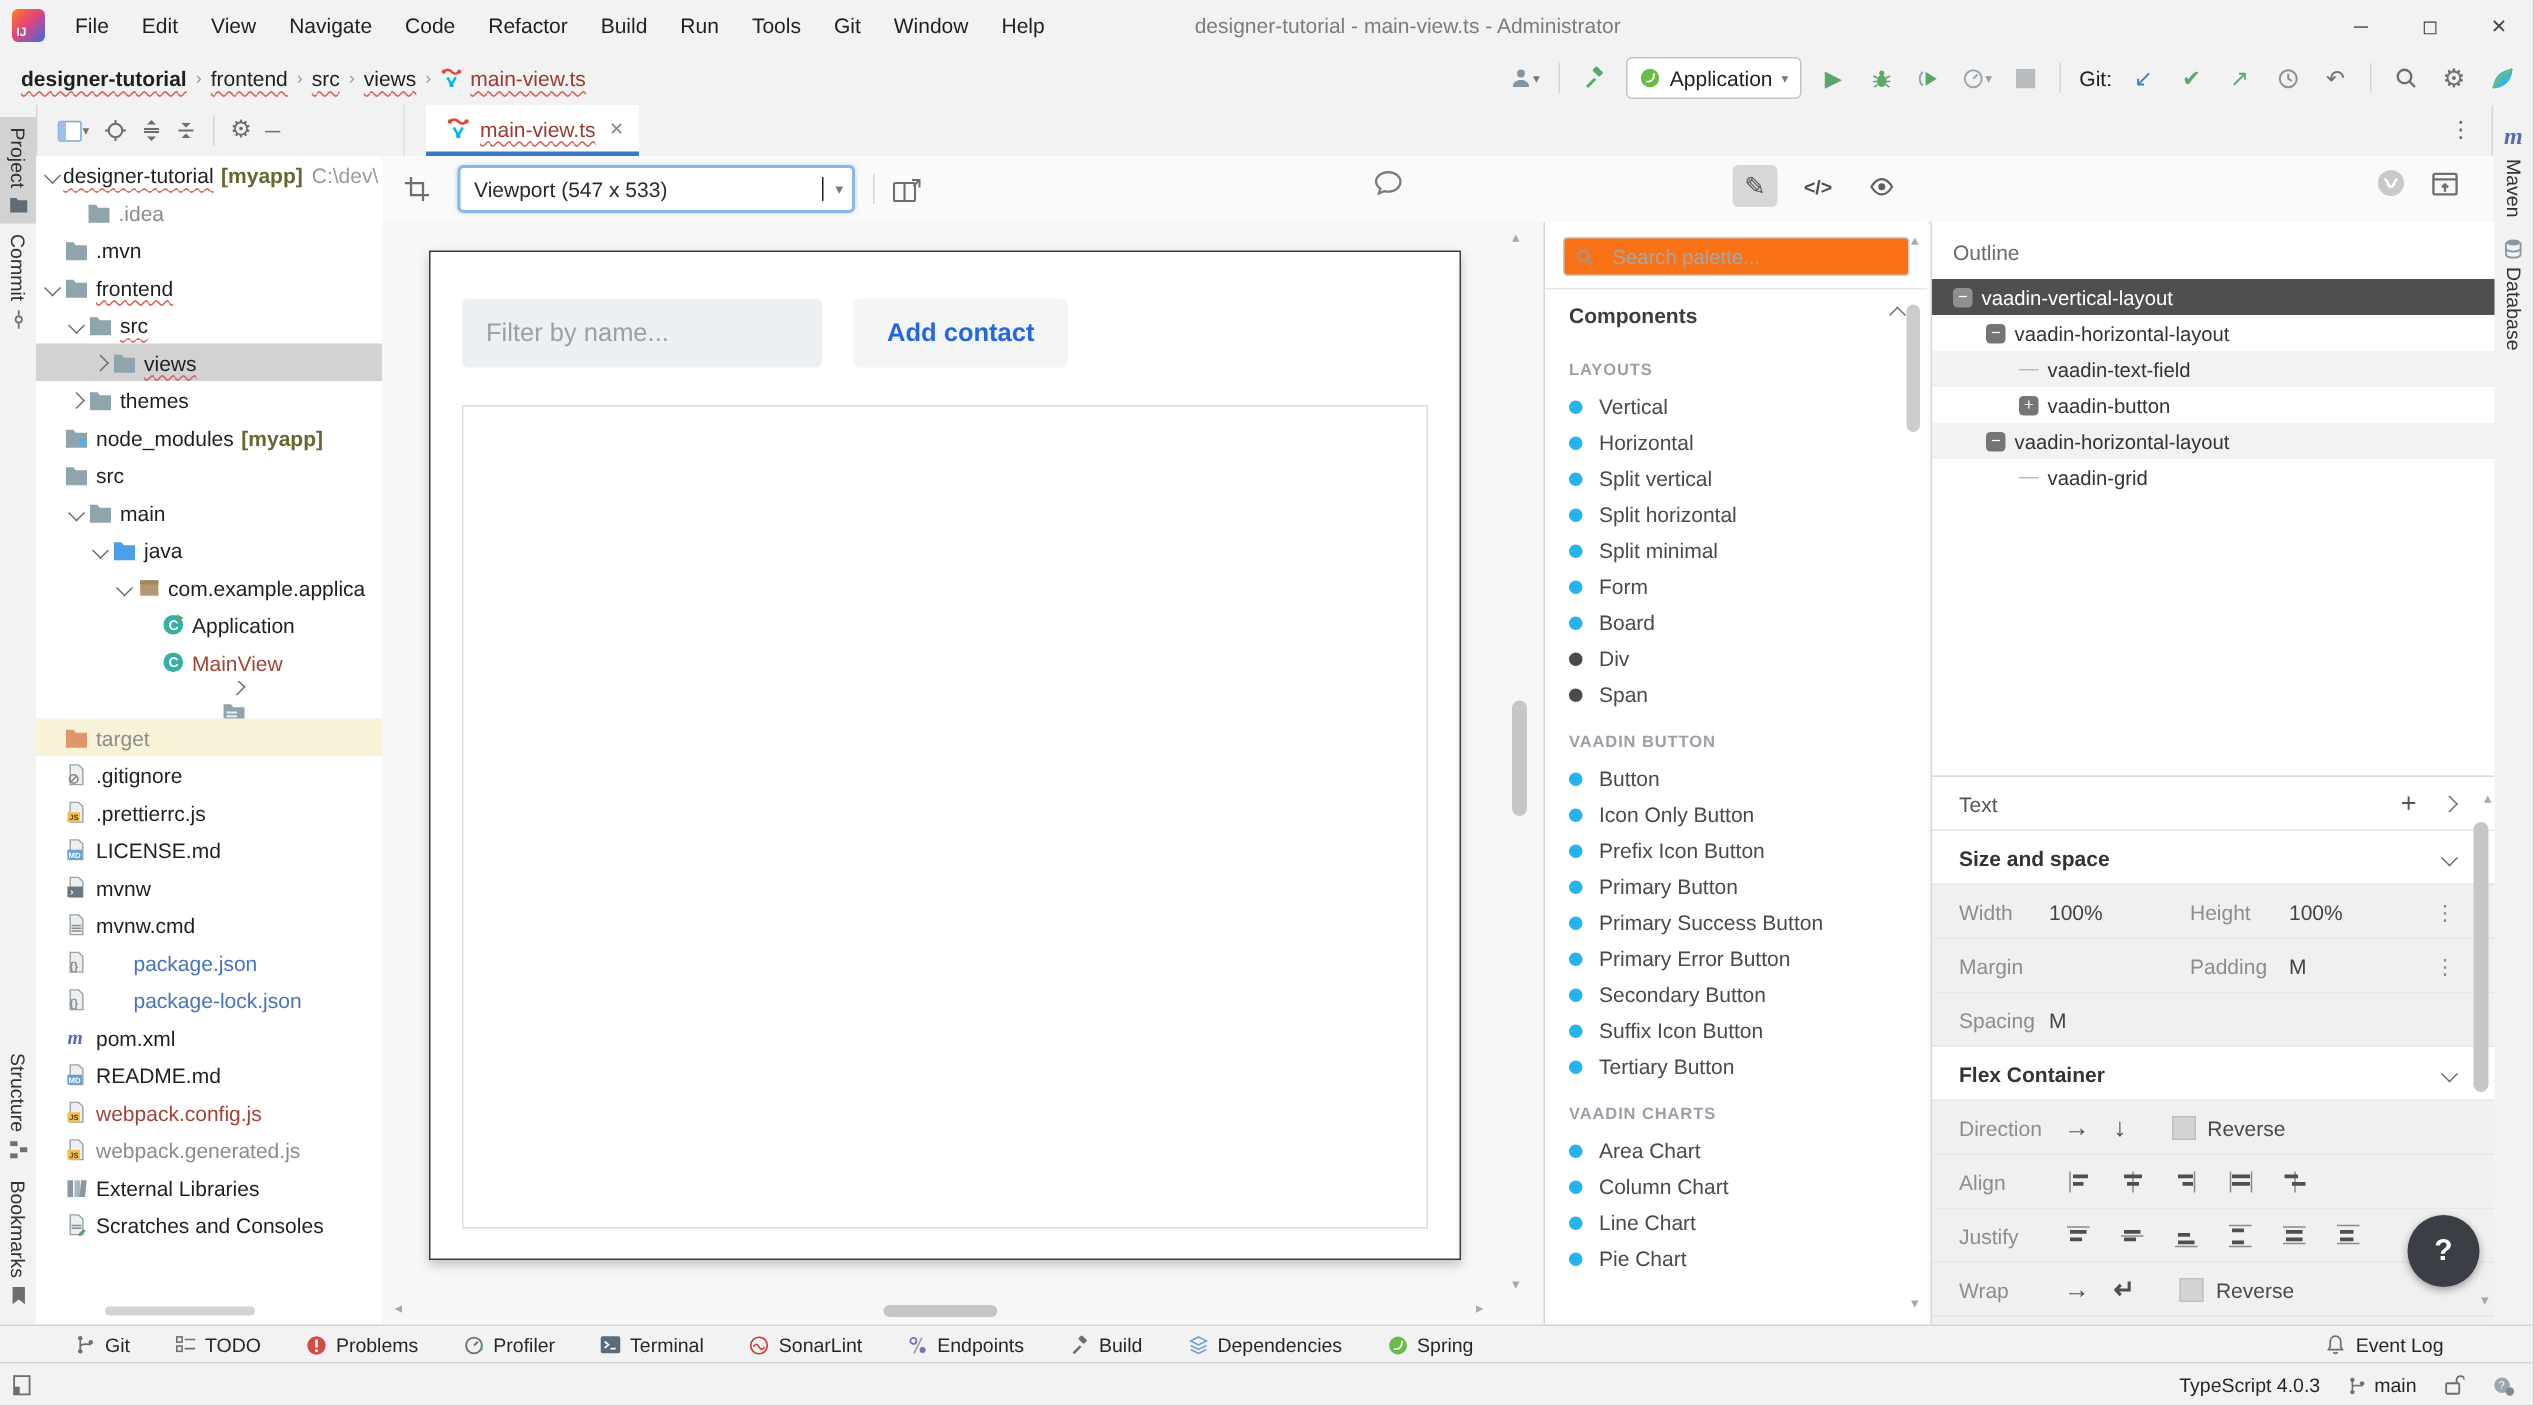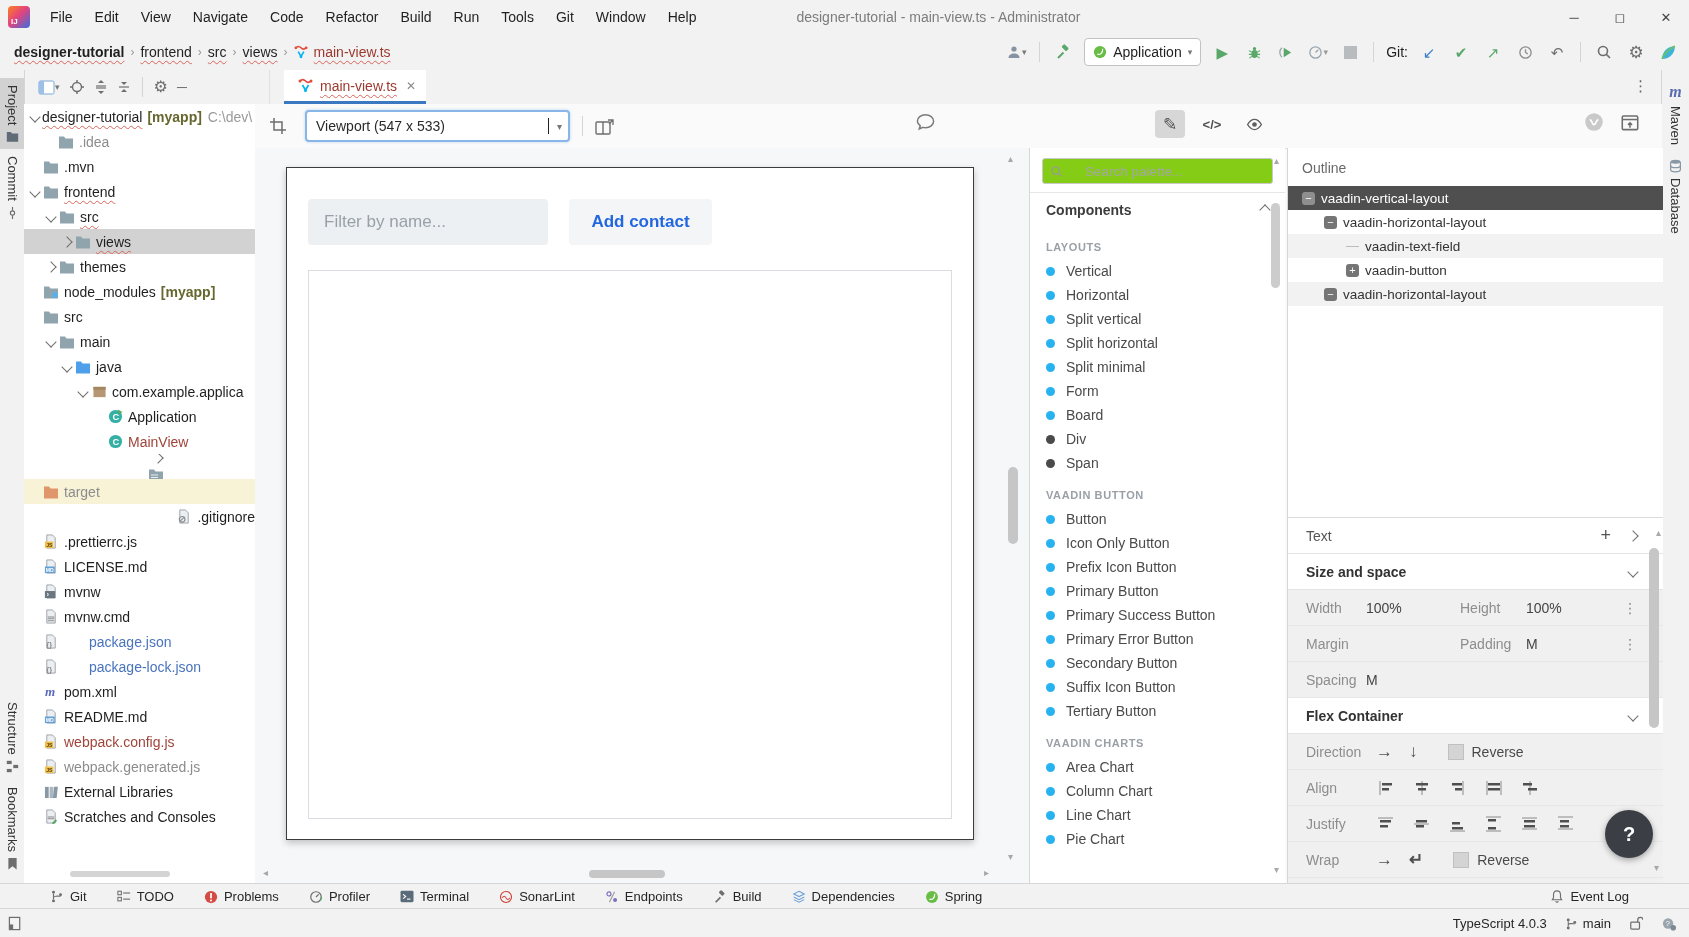--- a/index.html
+++ b/index.html
@@ -87,21 +87,21 @@
   #grid-box{position:absolute;left:21px;top:102px;width:642px;height:547px;background:#fff;border:1px solid #d9dde2;}
   .sar{color:#a8a8a8;font-size:10px;line-height:1;}
   #cv-vscroll{position:absolute;right:8px;top:4px;width:16px;height:724px;}
   #cv-vscroll .thumb{position:absolute;left:3px;top:315px;width:10px;height:77px;background:#c6c6c6;border-radius:5px;}
   #cv-vscroll .up{position:absolute;left:3px;top:2px;} #cv-vscroll .dn{position:absolute;left:3px;bottom:14px;}
   #cv-hscroll{position:absolute;left:0px;bottom:2px;width:760px;height:14px;}
   #cv-hscroll .thumb{position:absolute;left:334px;top:3px;width:76px;height:8px;background:#c6c6c6;border-radius:4px;}
   #cv-hscroll .lf{position:absolute;left:8px;top:1px;} #cv-hscroll .rt{position:absolute;right:26px;top:1px;}
   
   #palette{position:absolute;left:774px;top:44px;width:255px;height:735px;background:#fff;border-left:1px solid #d6d6d6;overflow:hidden;}
-  #palette-search{display:flex;align-items:center;gap:20px;margin:10px 12px 8px 12px;height:24px;border:1px solid #c9c9c9;border-radius:3px;padding:0 7px;background:#84cc16;}
+  #palette-search{display:flex;align-items:center;gap:10px;margin:10px 12px 8px 12px;height:24px;border:1px solid #c9c9c9;border-radius:3px;padding:0 7px;background:#f97316;}
   #palette-search input{border:none;outline:none;flex:1;font-size:13.5px;color:#444;background:transparent;font-family:"Liberation Sans",sans-serif;}
   #palette-search input::placeholder{color:#a6a6a6;}
   .pal-head{height:34px;display:flex;align-items:center;justify-content:space-between;padding:0 16px;font-weight:bold;color:#3c3c3c;border-top:1px solid #e6e6e6;}
   .pal-head.shaded{background:#efefef;}
   .pal-grouplabel{margin:14px 0 6px 16px;font-size:11px;letter-spacing:.6px;color:#9aa0a6;font-weight:bold;}
   .pal-item{height:24px;display:flex;align-items:center;padding-left:16px;color:#4a4a4a;}
   .pal-item .dot{width:9px;height:9px;border-radius:50%;margin-right:11px;}
   #pal-scroll-thumb{position:absolute;right:5px;top:55px;width:9px;height:85px;background:#cccccc;border-radius:5px;}
   #pal-up{position:absolute;right:6px;top:8px;} #pal-dn{position:absolute;right:6px;bottom:8px;}
   
@@ -550,21 +550,21 @@
         </div>
         <div class="trow excluded" style="padding-left: 4px;">
           <span class="chevslot"></span>
           <span class="ticon">
             <svg width="16" height="14" viewBox="0 0 16 14">
               <path d="M1 1.5h5l1.5 2H15v10H1z" fill="#e0956a"></path>
             </svg>
           </span>
           <span class="tlabel ignored">target</span>
         </div>
-        <div class="trow" style="padding-left: 4px; justify-content: flex-end;">
+        <div class="trow" style="padding-left: 4px;">
           <span class="chevslot"></span>
           <span class="ticon">
             <svg width="14" height="15" viewBox="0 0 14 16">
               <path d="M2.5 1h6l3 3v11h-9z" fill="#eceff1" stroke="#9aa2aa"></path>
               <circle cx="5" cy="11" r="3" fill="none" stroke="#8a8a8a" stroke-width="1.2"></circle>
               <line x1="3" y1="13" x2="7" y2="9" stroke="#8a8a8a" stroke-width="1.2"></line>
             </svg>
           </span>
           <span class="tlabel">.gitignore</span>
         </div>
@@ -900,20 +900,24 @@
               <span class="oline"></span>
               <span>vaadin-text-field</span>
             </div>
             <div class="orow" style="padding-left: 58px;">
               <span class="obox">+</span>
               <span>vaadin-button</span>
             </div>
             <div class="orow stripe" style="padding-left: 36px;">
               <span class="obox">−</span>
               <span>vaadin-horizontal-layout</span>
+            </div>
+            <div class="orow" style="padding-left: 58px;">
+              <span class="oline"></span>
+              <span>vaadin-grid</span>
             </div>
           </div>
       </div>
       <div id="props">
         <div class="prow head">
           <span>Text</span>
           <span class="grow"></span>
           <span style="font-size:18px;color:#555;margin-right:18px">+</span>
           <span class="chev right" style="margin-right:26px"></span>
         </div>

